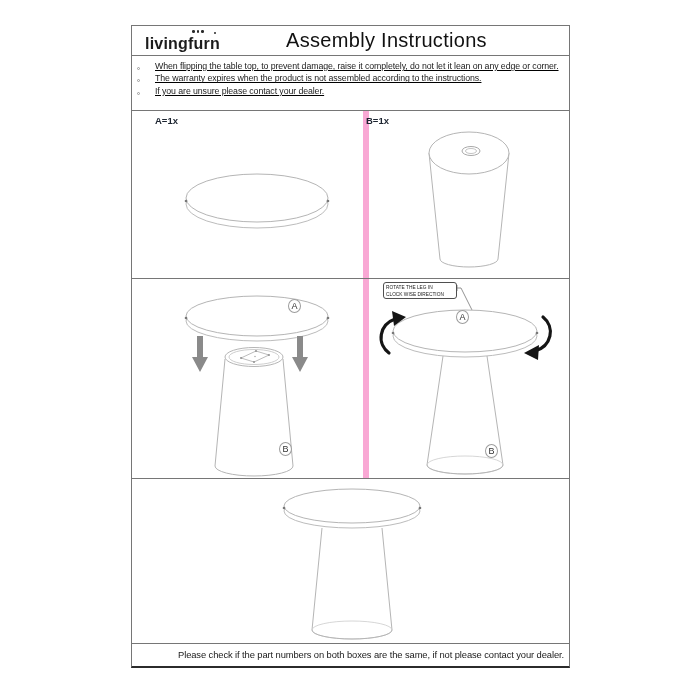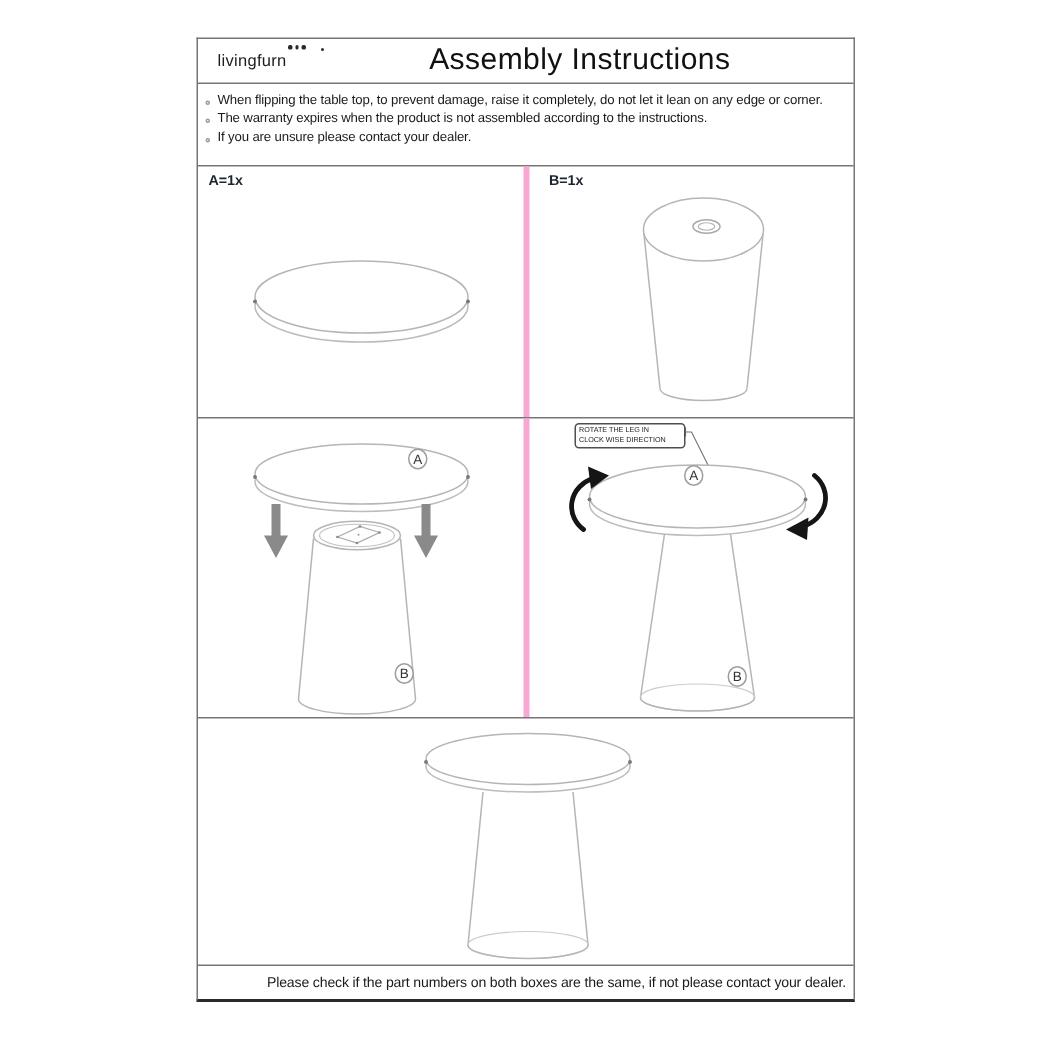--- a/index.html
+++ b/index.html
@@ -10,35 +10,35 @@
           background:#fff; border:1px solid #767676; border-bottom:2px solid #2b2b2b; }
 
   .row { position:absolute; left:0; width:437px; border-bottom:1px solid #767676; }
   .header-row   { top:0;     height:30px; }
   .warnings-row { top:30px;  height:55px; }
   .parts-row    { top:85px;  height:168px; }
   .steps-row    { top:253px; height:200px; }
   .final-row    { top:453px; height:165px; }
   .footer-row   { top:618px; height:22px; border-bottom:none; }
 
-  .logo { position:absolute; left:13px; top:9px; font-size:11px; font-weight:normal; color:#1c1c1c; letter-spacing:0.2px; }
+  .logo { position:absolute; left:13px; top:9px; font-size:16px; font-weight:bold; color:#1c1c1c; letter-spacing:0.2px; }
   .logo-dots { position:absolute; left:60px; top:4px; display:flex; gap:2px; }
   .logo-dots i { width:2.5px; height:2.5px; border-radius:50%; background:#2a2a2a; display:block; }
   .logo-tm { position:absolute; left:82px; top:6px; width:2px; height:2px; border-radius:50%; background:#2a2a2a; }
 
   .page-title { position:absolute; left:16px; top:3px; width:100%; text-align:center; padding-left:40px;
                 font-size:20px; color:#111; letter-spacing:0.3px; }
 
   .warn-list { list-style:none; padding:4px 6px 0 5px; }
-  .warn-list li { display:flex; align-items:center; gap:5px; line-height:12.4px; }
+  .warn-list li { display:flex; align-items:center; gap:15px; line-height:12.4px;text-decoration:underline; }
   .bullet { flex:0 0 auto; width:3px; height:3px; border:1px solid #9a9a9a; border-radius:50%; margin-top:4px; }
   .warn-text { font-size:8.8px; color:#1a1a1a; letter-spacing:-0.1px; }
 
   .panel { position:absolute; top:0; height:100%; }
-  .panel-left  { left:0; width:221px; border-right:4px solid #f9a8d4; }
+  .panel-left  { left:16px; width:221px; border-right:6px solid #f9a8d4; }
   .panel-right { left:203px; width:216px;margin-left:24px; }
   .qty-label { position:absolute; left:7px; top:4px; font-size:9.5px; font-weight:bold; color:#1c2430; }
 
   svg.draw { position:absolute; left:0; top:0; }
 
   .part-badge { position:absolute; width:13px; height:14px; border:1px solid #9d9d9d; border-radius:50%;
                 display:flex; align-items:center; justify-content:center;
                 font-size:9px; color:#333; background:rgba(255,255,255,0.6); }
 
   .callout { position:absolute; left:24px; top:3px; width:74px; border:1px solid #4f4f4f; border-radius:3px;

